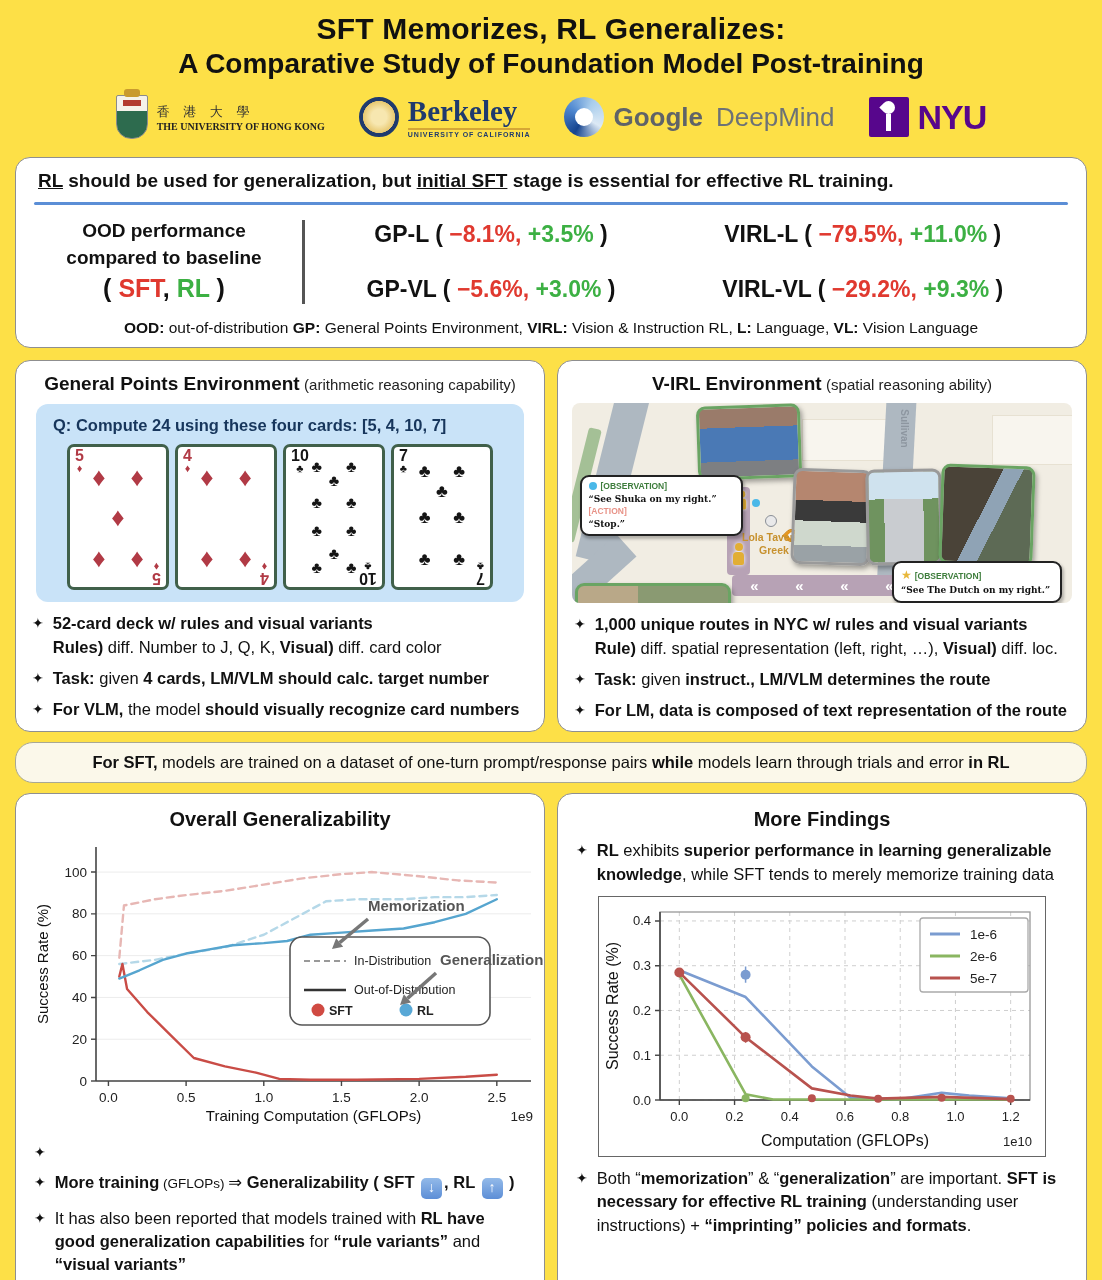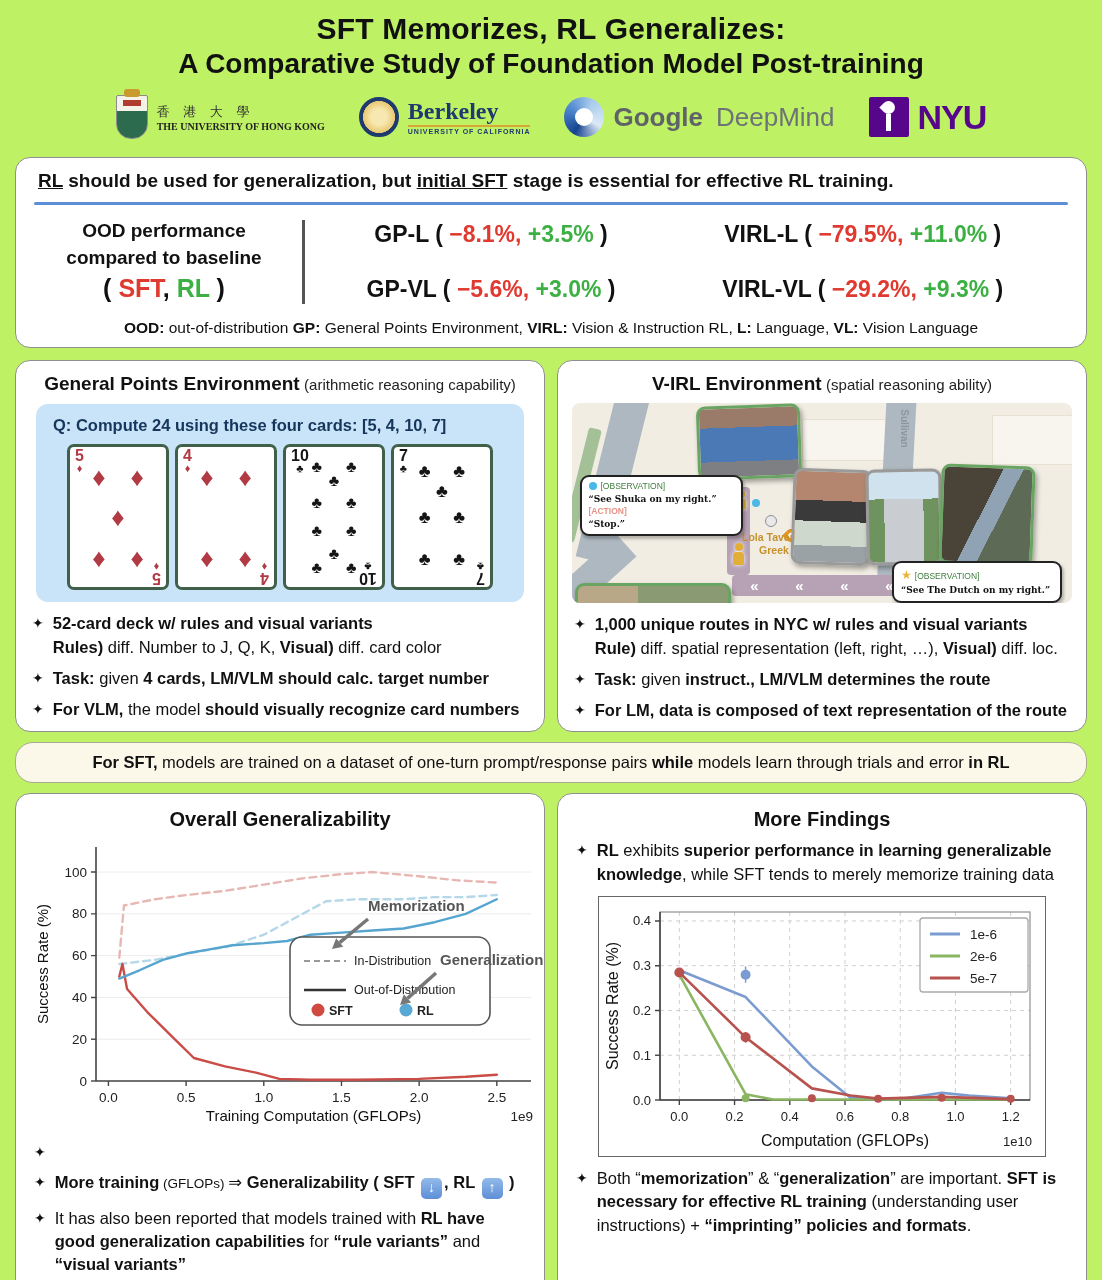--- a/index.html
+++ b/index.html
@@ -1,31 +1,31 @@
 <!DOCTYPE html>
 <html><head>
 <meta charset="utf-8">
 <style>
   html,body{margin:0;padding:0;background:#fff;}
-  .page{position:relative;width:1102px;height:1280px;overflow:hidden;background:#bef264;
+  .page{position:relative;width:1102px;height:1280px;overflow:hidden;background:#fde047;
         font-family:"Liberation Sans",sans-serif;color:#111;}
   
   .t1{text-align:center;font-size:30px;font-weight:700;margin-top:12px;letter-spacing:.2px;}
   .t2{text-align:center;font-size:28px;font-weight:600;margin-top:2px;}
   .logos{display:flex;align-items:center;justify-content:center;gap:34px;margin-top:10px;height:54px;}
   .logo{display:flex;align-items:center;gap:9px;}
   .hku-shield{width:30px;height:42px;border:1px solid #8b8b8b;border-radius:2px 2px 15px 15px;
       background:linear-gradient(#f5f2ea 0 36%,#2d6b4e 36%);position:relative;}
   .hku-shield:before{content:"";position:absolute;top:-7px;left:7px;width:16px;height:8px;background:#c99a2e;border-radius:3px;}
   .hku-shield:after{content:"";position:absolute;top:4px;left:6px;width:18px;height:6px;background:#b23b30;}
   .hku-cn{font-size:13px;letter-spacing:5px;color:#333;}
   .hku-en{font-size:10px;font-weight:700;font-family:"Liberation Serif",serif;color:#222;}
   .berk-seal{width:40px;height:40px;border-radius:50%;background:radial-gradient(#f7e7b0 30%,#e8c870 62%,#1f3a6e 64%);
       border:2px solid #1f3a6e;box-sizing:border-box;}
-  .berk-word{font-family:"Liberation Serif",serif;font-weight:700;font-size:24px;color:#1f3a6e;line-height:1;}
+  .berk-word{font-family:"Liberation Serif",serif;font-weight:700;font-size:29px;color:#1f3a6e;line-height:1;}
   .berk-sub{font-size:7px;font-weight:700;color:#1f3a6e;letter-spacing:1px;border-top:2px solid #d6a735;margin-top:2px;padding-top:1px;}
   .dm-swirl{width:40px;height:40px;border-radius:50%;background:conic-gradient(from 210deg,#16448f,#4d86cf,#a9cdec,#dce9f5,#16448f);position:relative;}
   .dm-swirl:after{content:"";position:absolute;left:11px;top:11px;width:18px;height:18px;border-radius:50%;background:#fff;}
   .dm-g{font-size:26px;font-weight:700;color:#5f6368;}
   .dm-d{font-size:26px;font-weight:400;color:#6d7276;margin-left:4px;}
   .nyu-box{width:40px;height:40px;background:#57068c;position:relative;border-radius:2px;}
   .nyu-box:before{content:"";position:absolute;left:17px;top:17px;width:5px;height:17px;background:#fff;}
   .nyu-box:after{content:"";position:absolute;left:13px;top:4px;width:13px;height:13px;background:#fff;
       border-radius:50% 50% 50% 0;transform:rotate(45deg);}
   .nyu-word{font-size:34px;font-weight:700;color:#57068c;letter-spacing:-1px;}
@@ -81,21 +81,21 @@
   .gdot{position:absolute;width:10px;height:10px;border-radius:50%;background:#e9e9ea;border:1.5px solid #8a8f96;}
   .photo{position:absolute;border-radius:9px;box-shadow:2px 3px 5px rgba(0,0,0,.35);}
   .photo.gb{border:3px solid #6aa463;}
   .photo.yb{border:3px solid #9a9a9a;}
   .ped{position:absolute;width:13px;height:24px;filter:drop-shadow(0 0 2px #fff);}
   .ped i{display:block;background:#e2ae35;}
   .ped .ph{width:8px;height:8px;border-radius:50%;margin:0 auto;}
   .ped .pb{width:11px;height:13px;border-radius:4px 4px 2px 2px;margin:1px auto 0;}
   .bubble{position:absolute;background:#fff;border:2px solid #222;border-radius:9px;padding:4px 7px;
       box-shadow:1.5px 2.5px 3px rgba(0,0,0,.25);font-size:8.5px;line-height:1.4;}
-  .bubble .obs{color:#3e7d3c;font-weight:400;}
+  .bubble .obs{color:#3e7d3c;font-weight:700;}
   .bubble .act{color:#e89287;font-weight:700;}
   .bubble .bq{font-family:"DejaVu Serif",serif;font-weight:700;color:#111;font-size:9px;}
   .bdot{display:inline-block;width:8px;height:8px;border-radius:50%;background:#4ab8e8;margin-right:4px;vertical-align:-1px;}
   .bstar{color:#e8b73a;font-size:12px;margin-right:3px;}
   
   .banner{margin:10px 15px;border:1.6px solid #a8a894;border-radius:18px;background:#fbf8ea;
       padding:10px 14px;text-align:center;font-size:16.5px;}
   
   .bottom-row{display:flex;gap:12px;margin:2px 15px 14px;}
   .half{flex:1;padding:10px 16px;box-sizing:border-box;min-height:462px;overflow:hidden;}

